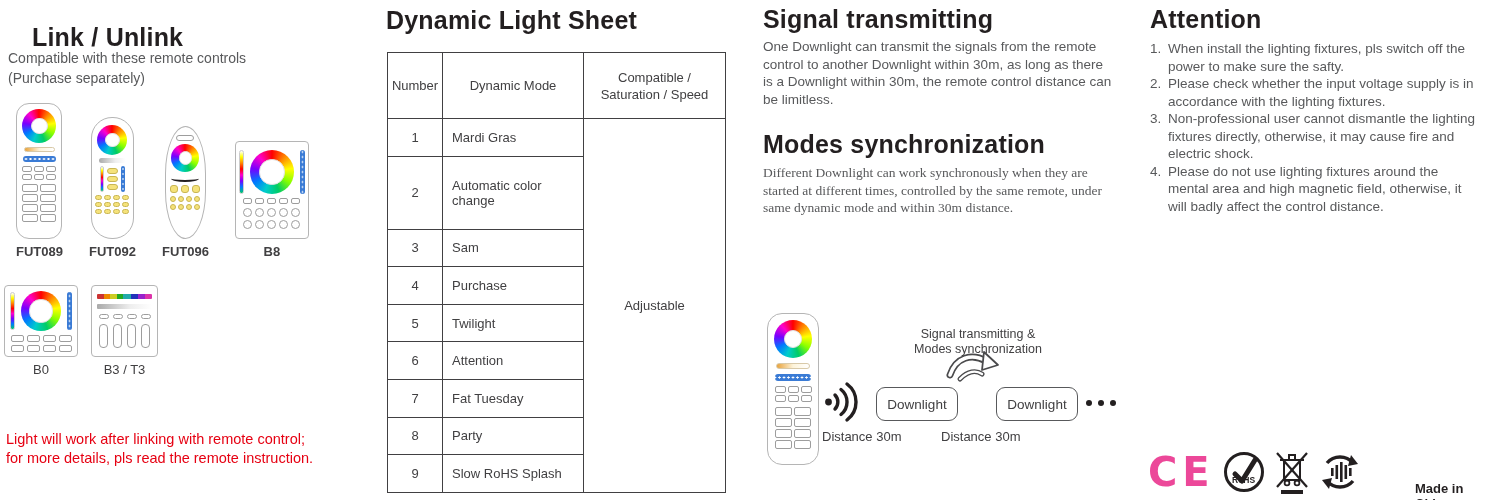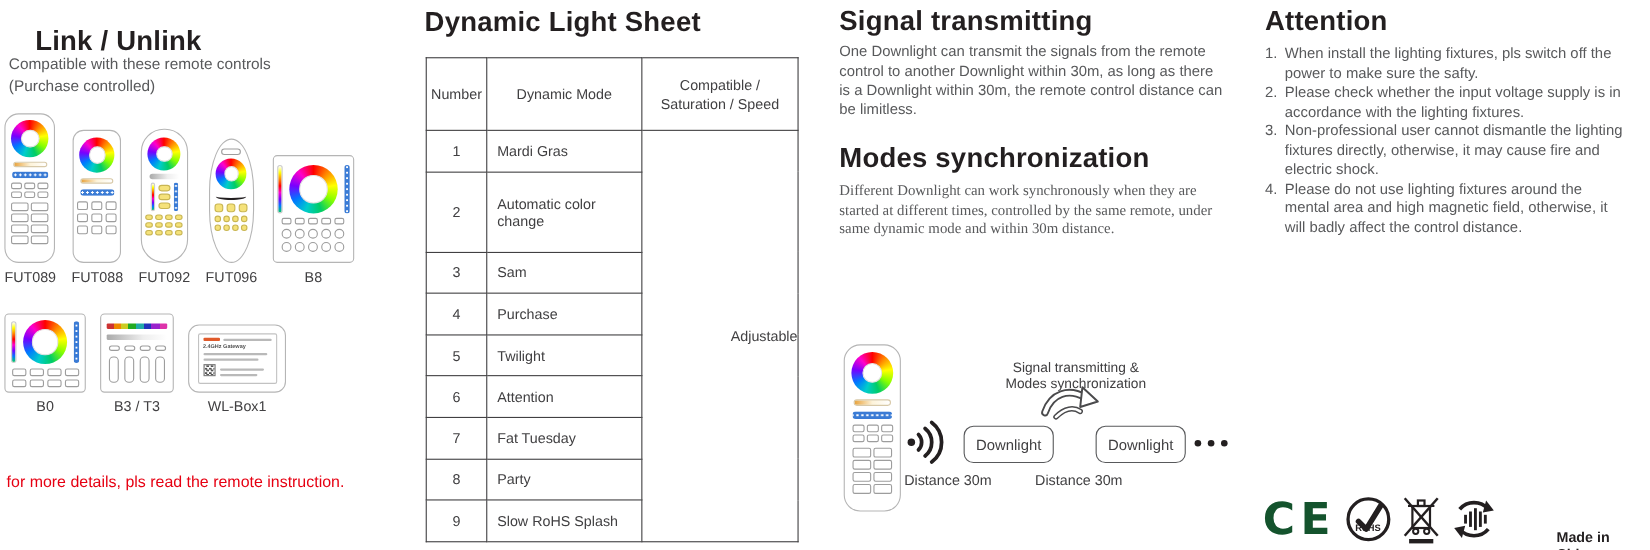--- a/index.html
+++ b/index.html
@@ -63,57 +63,57 @@
   .note-line { font-size: 14.5px; line-height: 19px; color: #e60012; }
 
   
   table.mode-table { border-collapse: collapse; table-layout: fixed; width: 338px; height: 441px; background:#fff; }
   table.mode-table th, table.mode-table td { border: 1px solid #414042; font-weight: 400; color: #414042; font-size: 13px; }
   th.h-number { width: 55px; text-align: center; }
   th.h-mode { width: 141px; text-align: center; }
   th.h-bss { width: 142px; text-align: center; line-height: 17px; }
   td.c-number { text-align: center; }
   td.c-mode { padding-left: 9px; }
-  td.c-adj { text-align: right; font-size: 13.5px; }
+  td.c-adj { text-align: center; font-size: 13.5px; }
 
   
   .downlight-box {
     position: absolute;
     border: 1.5px solid #58595b; border-radius: 9px; background:#fff;
     width: 82px; height: 34px;
     display:flex; align-items:center; justify-content:center;
     font-size: 13.5px; color: #414042;
   }
   .dist-label { position:absolute; font-size: 13px; color: #414042; white-space: nowrap; }
   .arrow-label { position: absolute; font-size: 12.5px; line-height: 15px; color:#414042; text-align: center; width: 170px; }
   .dots3 { position:absolute; display:flex; gap:6px; }
   .dots3 i { width:6px; height:6px; border-radius:50%; background:#231f20; }
 
   
   .att-item { display: flex; }
   .att-item .num { width: 18px; flex: none; }
   .att-item .txt { flex: 1; }
 
   .cert-row { display:flex; align-items: center; gap: 7px; }
-  .ce-mark { font-family: "DejaVu Sans", sans-serif; font-size: 40px; font-weight: 700; color: #14532d; letter-spacing: 5px; line-height: 1; }
+  .ce-mark { font-family: "DejaVu Sans", sans-serif; font-size: 40px; font-weight: 700; color: #ec4899; letter-spacing: 5px; line-height: 1; }
   .made-in { font-size: 13px; font-weight: 700; color: #231f20; }
 
   .tiny-line { height: 2px; background: #b9b9b9; border-radius: 1px; margin-top: 3px; }
   .qr { width: 11px; height: 11px;
     background: repeating-conic-gradient(#555 0% 25%, #fff 0% 50%);
     background-size: 4px 4px; border: 0.5px solid #777; }
 </style>
 </head>
 <body>
 
 <h1 class="sec-title abs" style="left:8px; top:23px;margin-left:24px;">Link / Unlink</h1>
 <div class="sub-line abs" style="left:8px; top:48px;">Compatible with these remote controls</div>
-<div class="sub-line abs" style="left:8px; top:68px;">(Purchase controlled)</div>
-
-<div class="remotes-row abs" style="left:4px; top:103px; gap:14px;">
+<div class="sub-line abs" style="left:8px; top:68px;">(Purchase separately)</div>
+
+<div class="remotes-row abs" style="left:16px; top:103px; gap:26px;font-weight:bold;">
 
   <div class="fig">
     <div class="remote" style="width:46px; height:136px; border-radius:13px; padding-top:5px; gap:4px;">
       <div class="wheel" style="width:34px; height:34px;">
           <div class="hub"></div>
         </div>
       <div class="bar-cct" style="width:31px;"></div>
       <div class="bar-blue" style="width:33px;"></div>
       <div class="grid" style="grid-template-columns:repeat(3,10px);">
         <div class="key" style="height:6px;"></div>
@@ -130,41 +130,20 @@
           <div class="key" style="height:8px;"></div>
         <div class="key" style="height:8px;"></div>
           <div class="key" style="height:8px;"></div>
         <div class="key" style="height:8px;"></div>
           <div class="key" style="height:8px;"></div>
       </div>
     </div>
     <div class="fig-label">FUT089</div>
   </div>
 
-  <div class="fig">
-    <div class="remote" style="width:44px; height:121px; border-radius:10px; padding-top:6px; gap:5px;">
-      <div class="wheel" style="width:32px; height:32px;">
-          <div class="hub"></div>
-        </div>
-      <div class="bar-cct" style="width:30px;"></div>
-      <div class="bar-blue" style="width:31px;"></div>
-      <div class="grid" style="grid-template-columns:repeat(3,10px); gap:3px;">
-        <div class="key" style="height:8px;"></div>
-          <div class="key" style="height:8px;"></div>
-          <div class="key" style="height:8px;"></div>
-        <div class="key" style="height:8px;"></div>
-          <div class="key" style="height:8px;"></div>
-          <div class="key" style="height:8px;"></div>
-        <div class="key" style="height:8px;"></div>
-          <div class="key" style="height:8px;"></div>
-          <div class="key" style="height:8px;"></div>
-      </div>
-    </div>
-    <div class="fig-label">FUT088</div>
-  </div>
 
   <div class="fig">
     <div class="remote" style="width:43px; height:122px; border-radius:21px; padding-top:7px; gap:3px;">
       <div class="wheel" style="width:30px; height:30px;">
           <div class="hub"></div>
         </div>
       <div class="h-gray" style="width:27px; border-radius:4px;"></div>
       <div style="display:flex; gap:3px; align-items:center;">
         <div class="vslider v-rainbow" style="width:4px; height:26px;"></div>
         <div style="display:flex; flex-direction:column; gap:2px;">
@@ -290,44 +269,24 @@
         <div class="pill" style="width:9px; height:24px; border-radius:4px;"></div>
           <div class="pill" style="width:9px; height:24px; border-radius:4px;"></div>
           <div class="pill" style="width:9px; height:24px; border-radius:4px;"></div>
           <div class="pill" style="width:9px; height:24px; border-radius:4px;"></div>
       </div>
     </div>
     <div class="fig-label">B3 / T3</div>
   </div>
 
 
-  <div class="fig">
-    <div class="remote" style="width:89px; height:62px; border-radius:10px; justify-content:center;">
-      <div style="width:72px; height:46px; border:1px solid #c2c2c2; border-radius:2px; padding:3px 4px;">
-        <div style="display:flex; gap:3px; align-items:center;">
-          <div style="width:15px; height:3px; background:#e05a2b; border-radius:1px;"></div>
-          <div class="tiny-line" style="flex:1; margin-top:0;"></div>
-        </div>
-        <div style="font-size:5px; font-weight:700; color:#555; margin-top:2px; white-space:nowrap;">2.4GHz Gateway</div>
-        <div class="tiny-line" style="width:58px;"></div>
-        <div class="tiny-line" style="width:50px;"></div>
-        <div style="display:flex; gap:4px; align-items:flex-end; margin-top:3px;">
-          <div class="qr"></div>
-          <div style="flex:1;">
-            <div class="tiny-line" style="width:40px;"></div>
-            <div class="tiny-line" style="width:34px;"></div>
-          </div>
-        </div>
-      </div>
-    </div>
-    <div class="fig-label">WL-Box1</div>
-  </div>
 </div>
 
 <div class="abs" style="left:6px; top:430px;">
+  <div class="note-line">Light will work after linking with remote control;</div>
   <div class="note-line">for more details, pls read the remote instruction.</div>
 </div>
 
 <h1 class="sec-title abs" style="left:386px; top:6px;">Dynamic Light Sheet</h1>
 <table class="mode-table abs" style="left:387px; top:52px;">
   <tbody>
       <tr style="height:66px;">
     <th class="h-number">Number</th>
     <th class="h-mode">Dynamic Mode</th>
     <th class="h-bss">

